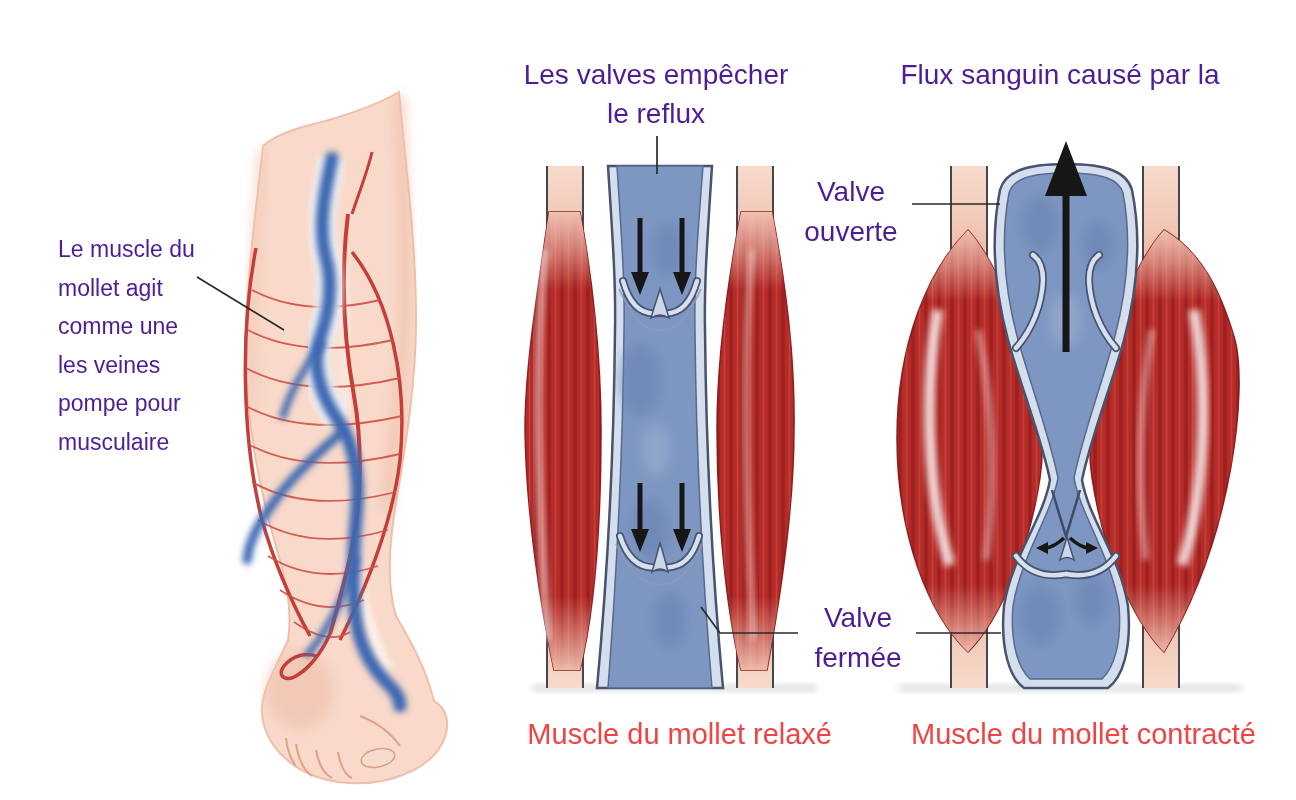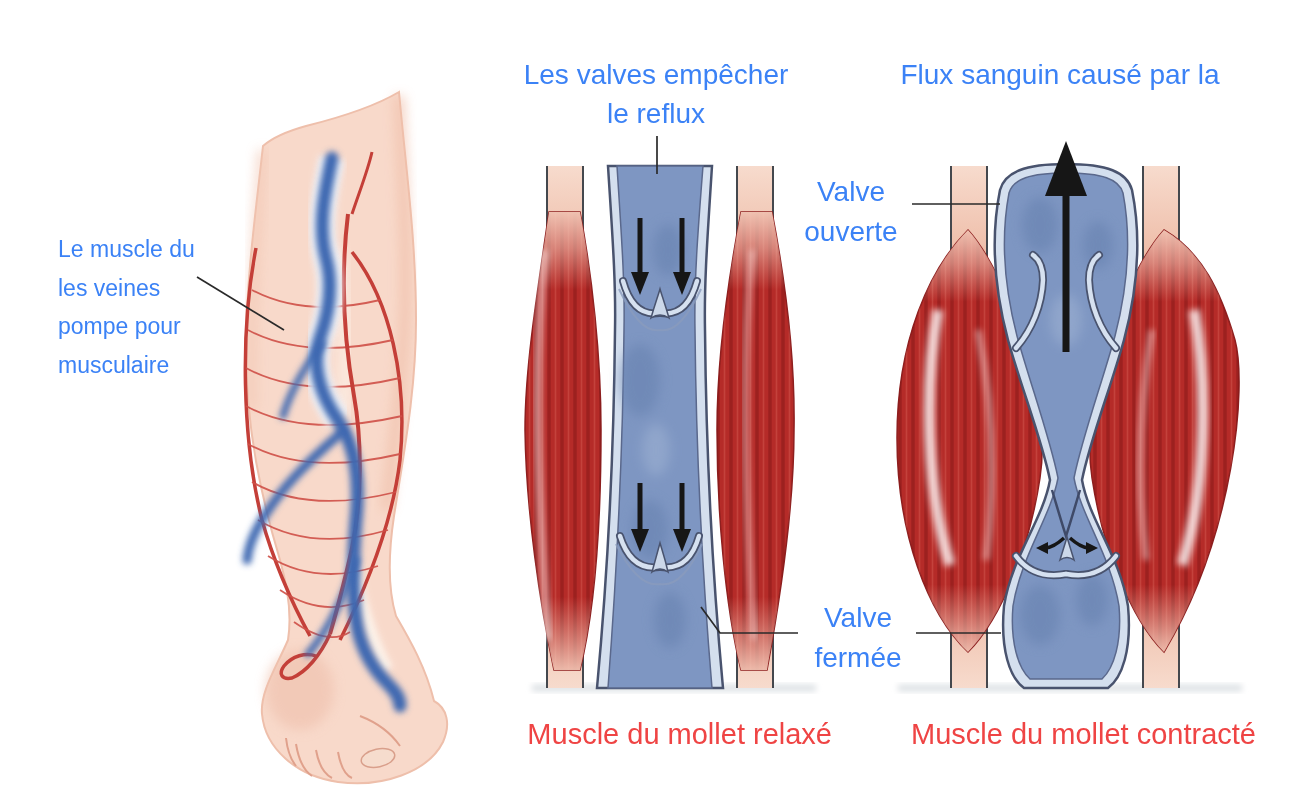--- a/index.html
+++ b/index.html
@@ -1,21 +1,21 @@
 <!DOCTYPE html>
 <html><head>
 <meta charset="utf-8">
 <style>
   html,body{margin:0;padding:0;background:#fff;}
   .stage{
     position:relative;width:1296px;height:800px;background:#ffffff;
     font-family:"Liberation Sans", sans-serif;color:#111;overflow:hidden;
   }
   .stage svg{position:absolute;left:0;top:0;}
-  .lbl{position:absolute;font-size:28px;line-height:39px;color:#3b82f6;}
+  .lbl{position:absolute;font-size:28px;line-height:39px;color:#4c1d95;}
   .lbl.center{text-align:center;}
   .lbl.leftalign{text-align:left;font-size:23px;line-height:38.5px;}
   .caption{position:absolute;font-size:29px;color:#ef4444;text-align:right;}
 </style>
 </head>
 <body>
 
 <div class="stage">
 
 <svg width="1296" height="800" viewBox="0 0 1296 800">
@@ -233,20 +233,22 @@
     <path d="M 197 277 L 284 330"></path>
     <path d="M 657 136 L 657 174"></path>
     <path d="M 912 204 L 1000 204"></path>
     <path d="M 798 633 L 720 633 L 701 607"></path>
     <path d="M 916 633 L 1001 633"></path>
   </g>
 </svg>
 
 <div class="lbl leftalign" style="left:58px;top:230px;width:190px;">
   <div>Le muscle du</div>
+  <div>mollet agit</div>
+  <div>comme une</div>
   <div>les veines</div>
   <div>pompe pour</div>
   <div>musculaire</div>
 </div>
 
 <div class="lbl center" style="left:480px;top:55px;width:352px;">
   <div>Les valves empêcher</div>
   <div>le reflux</div>
 </div>
 

